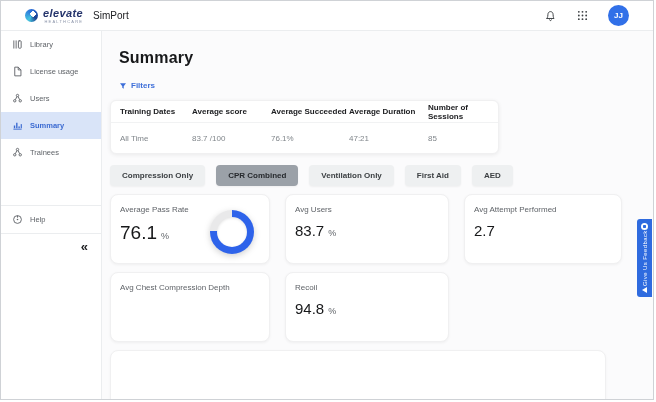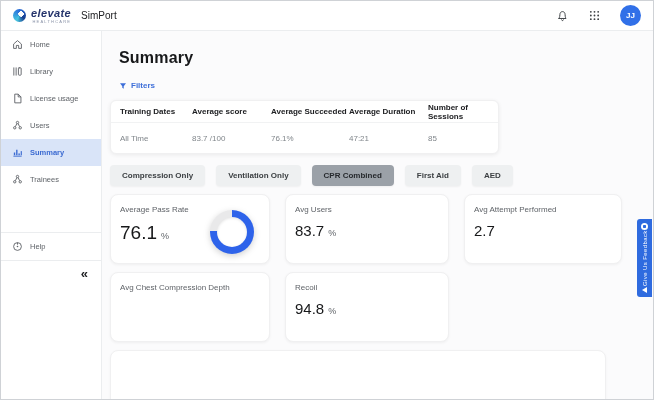--- a/index.html
+++ b/index.html
@@ -1,20 +1,20 @@
 <!DOCTYPE html>
 <html><head>
 <meta charset="utf-8">
 <style>
   * { margin:0; padding:0; box-sizing:border-box; }
   html,body { width:656px; height:402px; font-family:"Liberation Sans", sans-serif; background:#fff; }
   .frame { position:relative; width:654px; height:400px; border:1px solid #cfd2d6; background:#fff; display:flex; flex-direction:column; overflow:hidden; }
 
   
-  .topbar { height:30px; flex:0 0 30px; display:flex; align-items:center; padding:0 12px; border-bottom:1px solid #ebedef; background:#fff; }
+  .topbar { height:30px; flex:0 0 30px; display:flex; align-items:center; padding:0 24px; border-bottom:1px solid #ebedef; background:#fff; }
   .brand { display:flex; align-items:center; gap:5px; cursor:pointer; }
   .brand-mark { width:13px; height:13px; border-radius:50%;
     background: radial-gradient(circle at 62% 38%, #ffffff 0 2.6px, rgba(255,255,255,0) 2.7px),
                 conic-gradient(from 210deg, #46c6e0, #2a6fdb 40%, #1a3f8f 75%, #46c6e0); }
   .brand-text { display:flex; flex-direction:column; line-height:1; }
   .brand-name { font-size:11px; font-weight:700; font-style:italic; color:#26356c; letter-spacing:.4px; }
   .brand-sub { font-size:4px; color:#8a93a8; letter-spacing:1.2px; align-self:flex-end; margin-top:1px; }
   .product { margin-left:10px; font-size:10px; color:#202124; font-weight:500; }
   .topbar-right { margin-left:auto; display:flex; align-items:center; gap:20px; }
   .tb-icon { display:flex; align-items:center; justify-content:center; cursor:pointer; color:#3c4043; }
@@ -106,28 +106,20 @@
       </span>
       <span class="avatar">JJ</span>
     </div>
   </header>
 
   <div class="body">
 
     <aside class="sidebar">
       <div class="nav-item">
         <span class="nav-icon">
-            <svg viewBox="0 0 24 24" fill="none" stroke="currentColor" stroke-width="2" stroke-linejoin="round">
-              <path d="M3.5 11 L12 3.5 L20.5 11 V20.5 H14.5 V14 H9.5 V20.5 H3.5 Z"></path>
-            </svg>
-          </span>
-        <span class="nav-label">Home</span>
-      </div>
-      <div class="nav-item">
-        <span class="nav-icon">
             <svg viewBox="0 0 24 24" fill="none" stroke="currentColor" stroke-width="2" stroke-linecap="round">
               <path d="M4 4 V20 M9 4 V20"></path>
               <rect x="14" y="4" width="6" height="16" rx="1.5"></rect>
             </svg>
           </span>
         <span class="nav-label">Library</span>
       </div>
       <div class="nav-item">
         <span class="nav-icon">
             <svg viewBox="0 0 24 24" fill="none" stroke="currentColor" stroke-width="2" stroke-linejoin="round">
@@ -214,22 +206,22 @@
           <span>All Time</span>
           <span>83.7 /100</span>
           <span>76.1%</span>
           <span>47:21</span>
           <span>85</span>
         </div>
       </section>
 
       <div class="tabs">
         <button class="tab">Compression Only</button>
+        <button class="tab selected">CPR Combined</button>
         <button class="tab">Ventilation Only</button>
-        <button class="tab selected">CPR Combined</button>
         <button class="tab">First Aid</button>
         <button class="tab">AED</button>
       </div>
 
       <div class="cards-row first">
         <div class="metric-card big">
           <div class="metric-label">Average Pass Rate</div>
           <div class="metric-value">
             <span>76.1</span>
             <span class="metric-unit">%</span>

